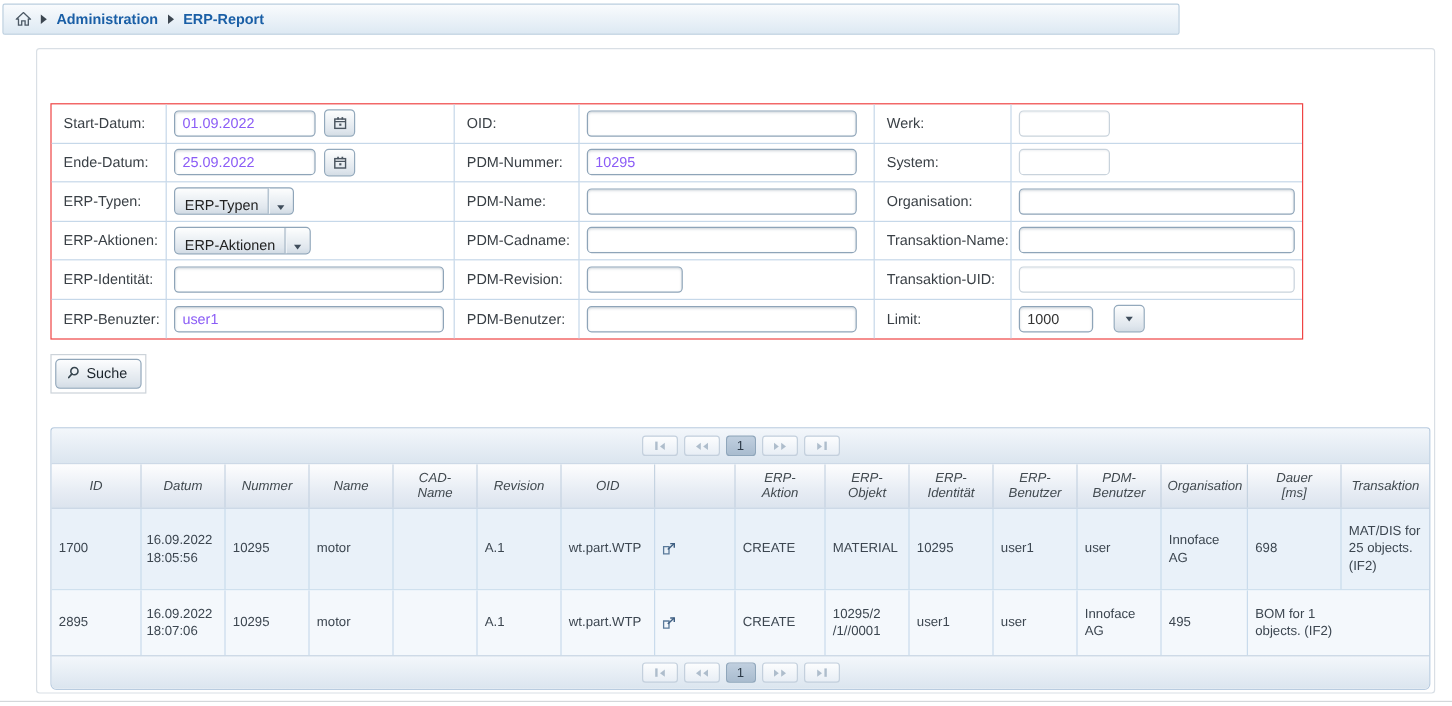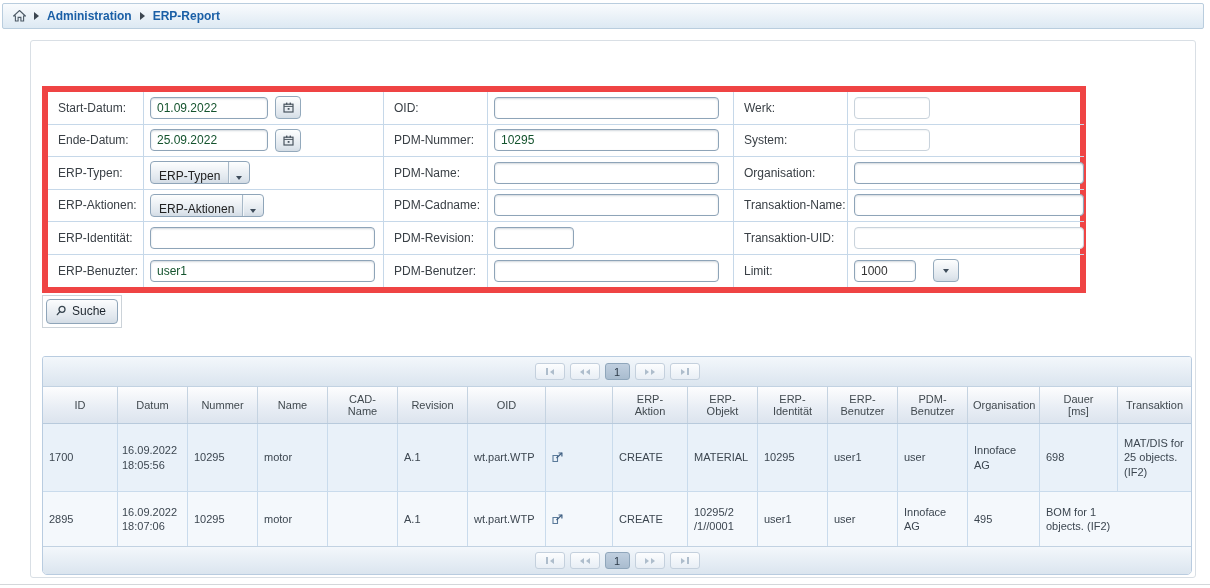--- a/index.html
+++ b/index.html
@@ -1,42 +1,42 @@
 <!DOCTYPE html>
 <html><head>
 <meta charset="utf-8">
 <style>
   * { box-sizing: border-box; margin: 0; padding: 0; }
   html,body { width:1210px; height:588px; background:#ffffff; overflow:hidden;
               font-family:"Liberation Sans", sans-serif; }
 
   
-  .breadcrumb { position:absolute; left:2px; top:3px; width:1202px; height:26px;
+  .breadcrumb { position:absolute; left:2px; top:3px; width:981px; height:26px;
     background:linear-gradient(#f9fbfd,#dde9f3); border:1px solid #b9cdde; border-radius:2px;
     display:flex; align-items:center; padding-left:10px; gap:8px; }
   .crumb { font-size:12px; font-weight:bold; color:#1a5fa6; text-decoration:none; cursor:pointer; }
   .bc-sep { width:0; height:0; border-style:solid; border-width:4px 0 4px 5px;
     border-color:transparent transparent transparent #3c4650; }
 
   
   .outer-panel { position:absolute; left:30px; top:40px; width:1166px; height:538px;
     border:1px solid #d9dfe5; border-radius:3px; background:#fff; }
 
   
   .form-panel { position:absolute; left:42px; top:86px; width:1044px;
-    border:6px solid #ef4444; background:#fff;
+    border:1px solid #ef4444; background:#fff;
     display:grid; grid-template-columns:96px 240px 104px 246px 114px 1fr; grid-auto-rows:32.5px; }
   .fcell { display:flex; align-items:center; border-bottom:1px solid #c6d8e9; border-right:1px solid #c6d8e9;
            padding-left:6px; gap:4px; }
   .fcell.lbl { padding-left:10px; font-size:12px; color:#3a4046; }
   .fcell:nth-child(6n) { border-right:none; }
   .fcell:nth-last-child(-n+6) { border-bottom:none; }
 
   .inp { height:22px; border:1px solid #8ea4b8; border-radius:4px; background:#fff;
-    box-shadow:inset 0 1px 2px rgba(90,110,130,.28); padding:0 6px; font-size:12px; color:#14532d;
+    box-shadow:inset 0 1px 2px rgba(90,110,130,.28); padding:0 6px; font-size:12px; color:#8b5cf6;
     font-family:inherit; outline:none; }
   .inp.dis { border-color:#c9d3dc; box-shadow:inset 0 1px 1px rgba(140,155,170,.12); }
   .w118 { width:118px; } .w225 { width:225px; } .w230 { width:230px; }
   .w80 { width:80px; } .w76 { width:76px; }
 
   .sq-btn { width:26px; height:23px; margin-left:3px; display:inline-flex; align-items:center; justify-content:center;
     background:linear-gradient(#fdfefe,#dfe6ed 80%,#d4dde5); border:1px solid #93a9bc; border-radius:4px; cursor:pointer; }
 
   .dd { display:inline-flex; align-items:flex-end; height:23px;
     background:linear-gradient(#fdfefe,#dfe6ed 80%,#d2dbe4); border:1px solid #8fa5b9; border-radius:4px; cursor:pointer; }
@@ -73,21 +73,21 @@
     border-color:transparent #aebdcc transparent transparent; }
   .t-r { width:0; height:0; border-style:solid; border-width:3.5px 0 3.5px 4.5px;
     border-color:transparent transparent transparent #aebdcc; }
   .vbar { width:2px; height:7px; background:#aebdcc; }
 
   .tgrid { display:grid; grid-template-columns:75px 70px 70px 70px 70px 70px 78px 67px 75px 70px 70px 70px 70px 72px 78px 1fr; }
   .thead { height:37px; background:linear-gradient(#fdfdfe 0%,#e9eef5 55%,#dce4ee 100%);
     border-bottom:1px solid #b8cadc; }
   .th { display:flex; align-items:center; justify-content:center; text-align:center;
     font-size:11px; color:#41494f; border-right:1px solid #c5d3e1;
-    white-space:pre-line; overflow:hidden; padding:0 3px; }
+    white-space:pre-line; overflow:hidden; padding:0 3px;font-style:italic; }
   .th:last-child { border-right:none; }
   .th.clip { white-space:nowrap; justify-content:flex-start; padding-left:5px; }
 
   .trow .td { border-right:1px solid #c9dbec; display:flex; align-items:center;
     padding:3px 6px; font-size:11px; color:#3c4650; overflow:hidden; line-height:1.3; }
   .trow .td:last-child { border-right:none; }
   .trow.r1 { background:#e9f1f9; border-bottom:1px solid #c9dbec; min-height:68px; }
   .trow.r2 { background:#f4f8fc; min-height:54px; }
 
   .link-ic { display:inline-flex; cursor:pointer; }

